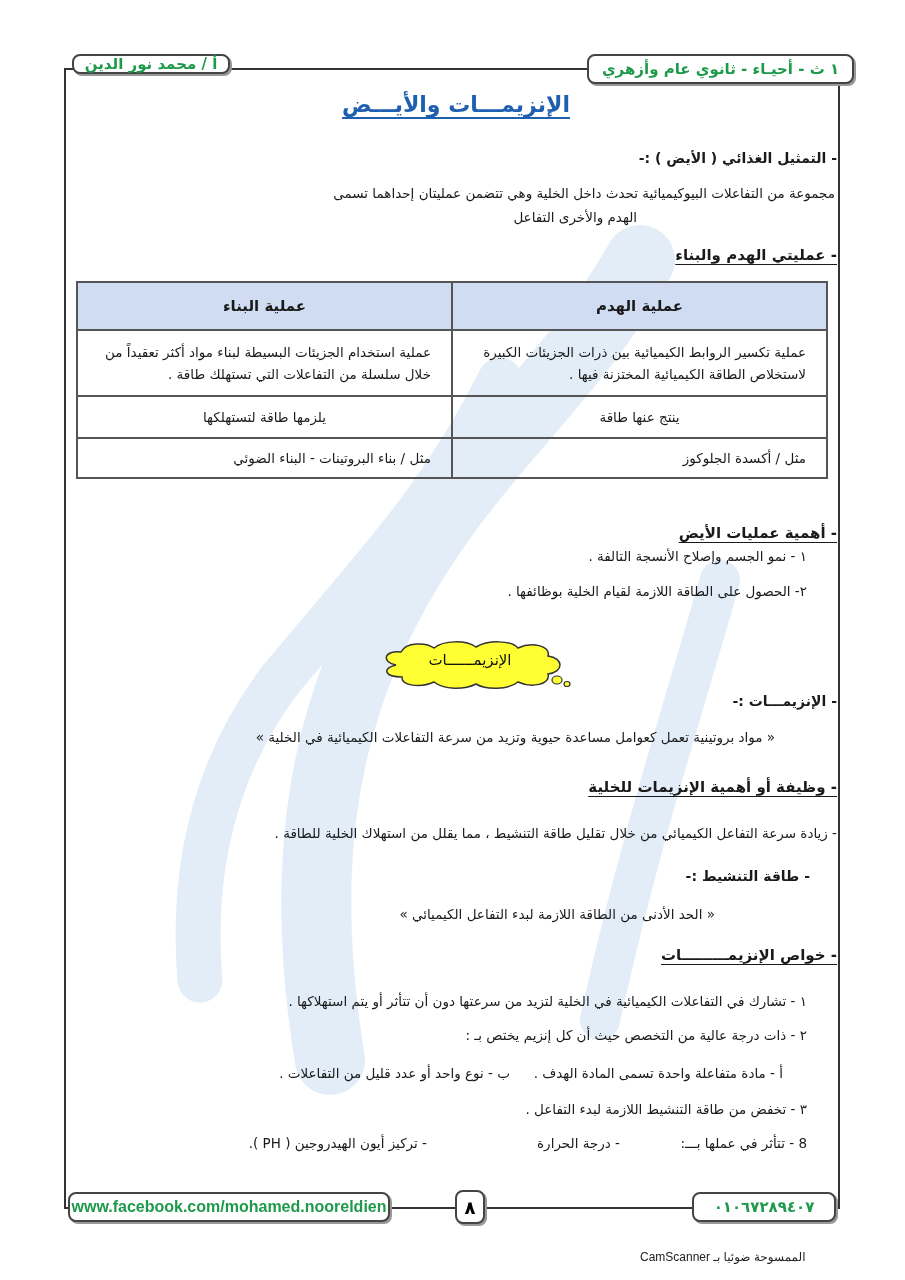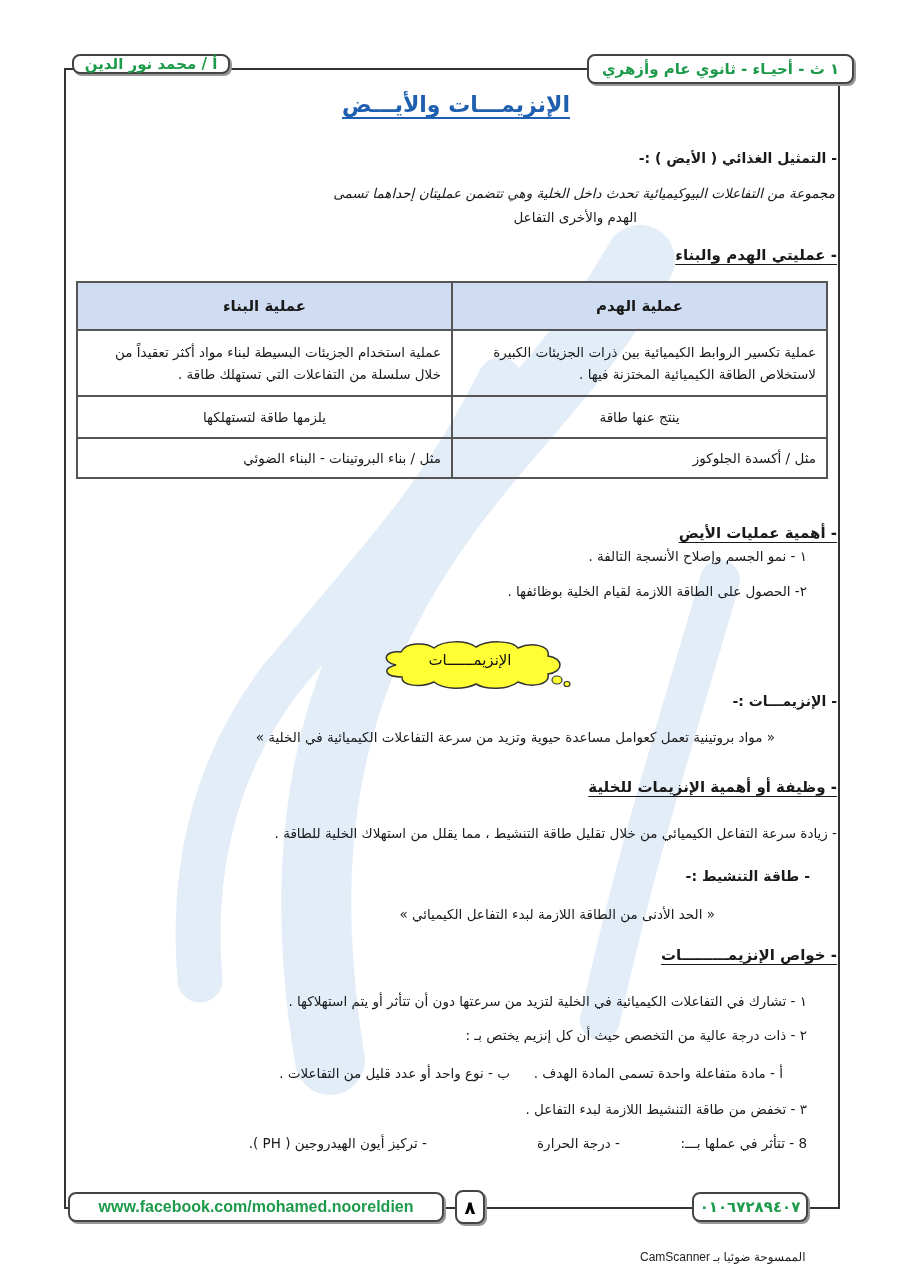--- a/index.html
+++ b/index.html
@@ -17,37 +17,37 @@
   .frame-bottom { position: absolute; left: 64px; top: 1207px; width: 776px; height: 2px; background: #333; }
 
   .pill {
     position: absolute; background: #fff; border: 2px solid #444; border-radius: 8px;
     box-shadow: 2px 2px 0 #999; display: flex; align-items: center; justify-content: center;
     color: #1d9a4a; font-weight: bold; font-size: 15px; box-sizing: border-box;
   }
   .pill.rtl { direction: rtl; }
   .hdr-right { left: 587px; top: 54px; width: 267px; height: 30px; }
   .hdr-left { left: 72px; top: 54px; width: 158px; height: 20px; }
-  .ftr-left { left: 68px; top: 1192px; width: 376px; height: 30px; font-family: "Liberation Sans", sans-serif; font-size: 16px; }
+  .ftr-left { left: 68px; top: 1192px; width: 322px; height: 30px; font-family: "Liberation Sans", sans-serif; font-size: 16px; }
   .ftr-page { left: 455px; top: 1190px; width: 30px; height: 34px; color: #000; font-size: 18px; }
-  .ftr-right { left: 692px; top: 1192px; width: 116px; height: 30px; font-size: 15px; letter-spacing: 1px; }
+  .ftr-right { left: 692px; top: 1192px; width: 144px; height: 30px; font-size: 15px; letter-spacing: 1px; }
   .page-title {
     position: absolute; left: 340px; top: 92px; width: 230px; text-align: right; direction: rtl;
     color: #1f5fb0; font-weight: bold; font-size: 22px; text-decoration: underline; text-underline-offset: 5px;
   }
   .abs { position: absolute; direction: rtl; }
   .h-bold { font-weight: bold; font-size: 14px; }
   .h-under { font-weight: bold; font-size: 15px; text-decoration: underline; text-underline-offset: 4px; }
   .p { font-size: 13.5px; line-height: 26px; }
 
   table.compare {
     position: absolute; left: 76px; top: 281px; width: 752px; border-collapse: collapse; direction: rtl;
     font-size: 13.5px;
   }
-  table.compare th, table.compare td { border: 2px solid #555; padding: 6px 10px; }
+  table.compare th, table.compare td { border: 2px solid #555; padding: 6px 20px; }
   table.compare th { background: #cfdcf1; height: 34px; font-size: 15px; font-weight: bold; text-align: center; }
   table.compare td { text-align: right; line-height: 22px; }
   table.compare td.c { text-align: center; }
   .row-def td { height: 52px; }
   .row-e td { height: 28px; }
   .row-ex td { height: 26px; }
 
   .cloud { position: absolute; left: 376px; top: 640px; width: 200px; height: 50px; }
   .cloud-label {
     position: absolute; left: 395px; top: 651px; width: 150px; text-align: center;
@@ -69,21 +69,21 @@
 <div class="frame-left"></div>
 <div class="frame-right"></div>
 <div class="frame-bottom"></div>
 
 <div class="pill rtl hdr-right">١ ث - أحيـاء - ثانوي عام وأزهري</div>
 <div class="pill rtl hdr-left">أ / محمد نور الدين</div>
 
 <div class="page-title">الإنزيمـــات والأيـــض</div>
 
 <div class="abs h-bold" style="right:68px; top:150px;">- التمثيل الغذائي ( الأيض ) :-</div>
-<div class="abs p" style="right:70px; top:180px; width:770px;font-style:italic;">مجموعة من التفاعلات البيوكيميائية تحدث داخل الخلية وهي تتضمن عمليتان إحداهما تسمى</div>
+<div class="abs p" style="right:70px; top:180px; width:770px;">مجموعة من التفاعلات البيوكيميائية تحدث داخل الخلية وهي تتضمن عمليتان إحداهما تسمى</div>
 <div class="abs p" style="right:268px; top:204px;">الهدم والأخرى التفاعل</div>
 
 <div class="abs h-under" style="right:68px; top:246px;">- عمليتي الهدم والبناء</div>
 
 <table class="compare">
   <thead>
     <tr>
       <th style="width:50%;">عملية الهدم</th>
       <th>عملية البناء</th>
     </tr>

